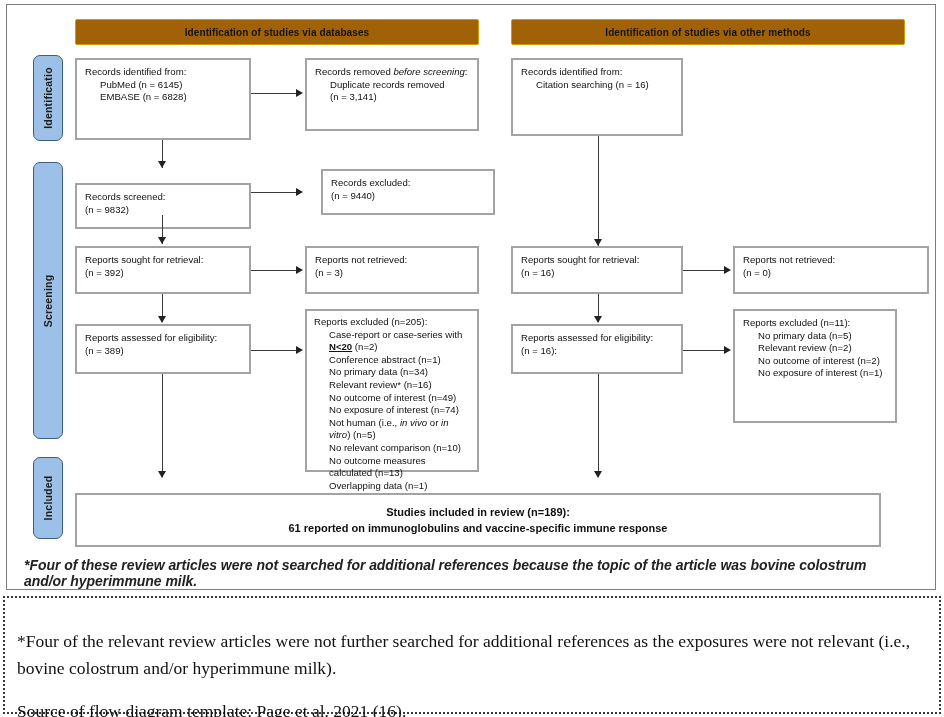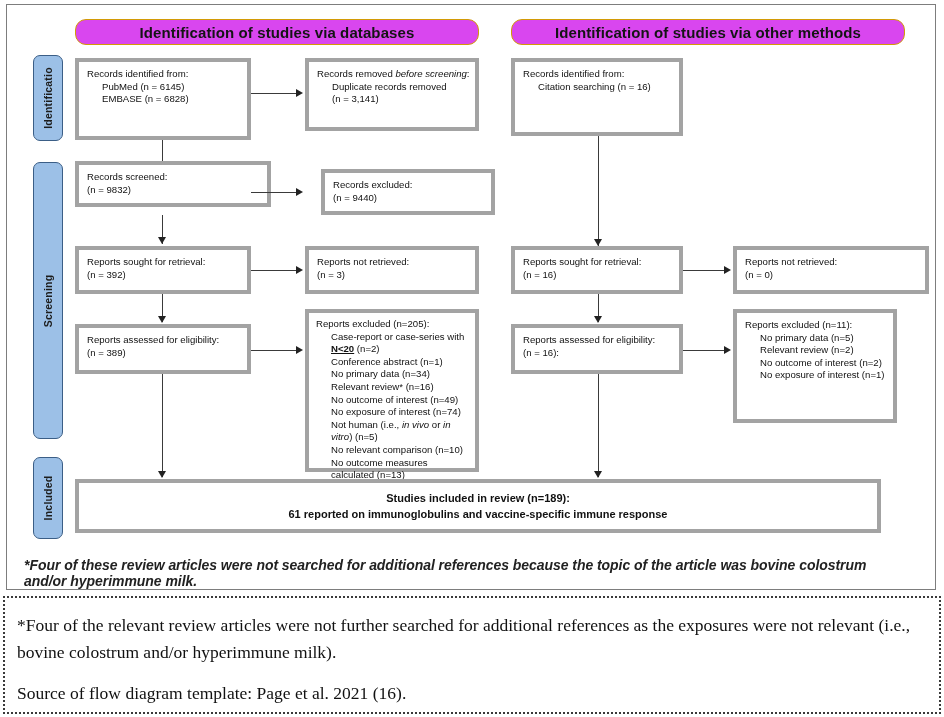--- a/index.html
+++ b/index.html
@@ -24,29 +24,29 @@
   }
   .stage-pill .stage-text{
     position:absolute;left:50%;top:50%;
     transform:translate(-50%,-50%) rotate(-90deg);
     white-space:nowrap;font-size:10.5px;font-weight:bold;
     letter-spacing:.2px;color:#1d1d1d;
   }
 
   
   .banner{
-    position:absolute;height:26px;background:#d946ef;
-    border:1.5px solid #D29B06;border-radius:11px;box-sizing:border-box;
+    position:absolute;height:26px;background:#a16207;
+    border:1.5px solid #D29B06;border-radius:2px;box-sizing:border-box;
     display:flex;align-items:center;justify-content:center;
-    font-size:15px;font-weight:bold;color:#141414;letter-spacing:.1px;
+    font-size:10px;font-weight:bold;color:#141414;letter-spacing:.1px;
   }
 
   
   .fbox{
-    position:absolute;background:#fff;border:4px solid #a3a3a3;
+    position:absolute;background:#fff;border:2px solid #a3a3a3;
     box-sizing:border-box;padding:6px 8px;
     font-size:9.6px;line-height:12.6px;color:#111;
   }
   .fbox.center{display:flex;flex-direction:column;align-items:center;justify-content:center;
     text-align:center;font-weight:bold;font-size:11px;line-height:16px;padding:4px 10px;}
   .fbox .ln{white-space:pre;}
   .fbox .ind{padding-left:15px;white-space:normal;}
   .fbox .ind2{padding-left:15px;text-indent:-0px;white-space:normal;}
   .fbox em{font-style:italic;}
   .fbox .u{text-decoration:underline;font-weight:bold;}
@@ -69,21 +69,21 @@
   }
 
   
   #caption-block{
     position:absolute;left:3px;top:596px;width:938px;height:118px;
     border:2px dotted #3a3a3a;box-sizing:border-box;
     padding:14px 12px 0 12px;background:#fff;
     font-family:"Liberation Serif","DejaVu Serif",serif;
     font-size:17.5px;line-height:27px;color:#111;
   }
-  #caption-block p{margin:0 0 14px 0;font-family:Liberation Serif, serif;}
+  #caption-block p{margin:16px 0 14px 0;font-family:Liberation Serif, serif;}
 </style>
 </head>
 <body>
 
 <div id="figure-frame">
 
   <div class="banner" style="left:68px;top:14px;width:404px;">
     <span>Identification of studies via databases</span>
   </div>
   <div class="banner" style="left:504px;top:14px;width:394px;">
@@ -111,21 +111,21 @@
     <div class="ind">Duplicate records removed</div>
     <div class="ind">(n = 3,141)</div>
   </div>
 
   <div class="hline" style="left:244px;top:88px;width:46px;"></div>
   <div class="arr-right" style="left:289px;top:83.5px;"></div>
 
   <div class="vline" style="left:155px;top:135px;height:28px;"></div>
   <div class="arr-down" style="left:151px;top:156px;"></div>
 
-  <div class="fbox" style="left:68px;top:156px;width:196px;height:46px;">
+  <div class="fbox" style="left:68px;top:178px;width:176px;height:46px;">
     <div class="ln">Records screened:</div>
     <div class="ln">(n = 9832)</div>
   </div>
 
   <div class="fbox" style="left:314px;top:164px;width:174px;height:46px;">
     <div class="ln">Records excluded:</div>
     <div class="ln">(n = 9440)</div>
   </div>
 
   <div class="hline" style="left:244px;top:187px;width:46px;"></div>
@@ -206,21 +206,21 @@
     <div class="ind2">Relevant review (n=2)</div>
     <div class="ind2">No outcome of interest (n=2)</div>
     <div class="ind2">No exposure of interest (n=1)</div>
   </div>
 
   <div class="hline" style="left:676px;top:345px;width:42px;"></div>
   <div class="arr-right" style="left:717px;top:340.5px;"></div>
   <div class="vline" style="left:591px;top:369px;height:103px;"></div>
   <div class="arr-down" style="left:587px;top:466px;"></div>
 
-  <div class="fbox center" style="left:68px;top:474px;width:806px;height:54px;">
+  <div class="fbox center" style="left:68px;top:488px;width:806px;height:54px;">
     <div>Studies included in review (n=189):</div>
     <div>61 reported on immunoglobulins and vaccine-specific immune response</div>
   </div>
 
   <div id="figure-footnote">*Four of these review articles were not searched for additional references because the topic of the article was bovine colostrum and/or hyperimmune milk.</div>
 
 </div>
 
 <div id="caption-block">
   <p>*Four of the relevant review articles were not further searched for additional references as the exposures were not relevant (i.e., bovine colostrum and/or hyperimmune milk).</p>

